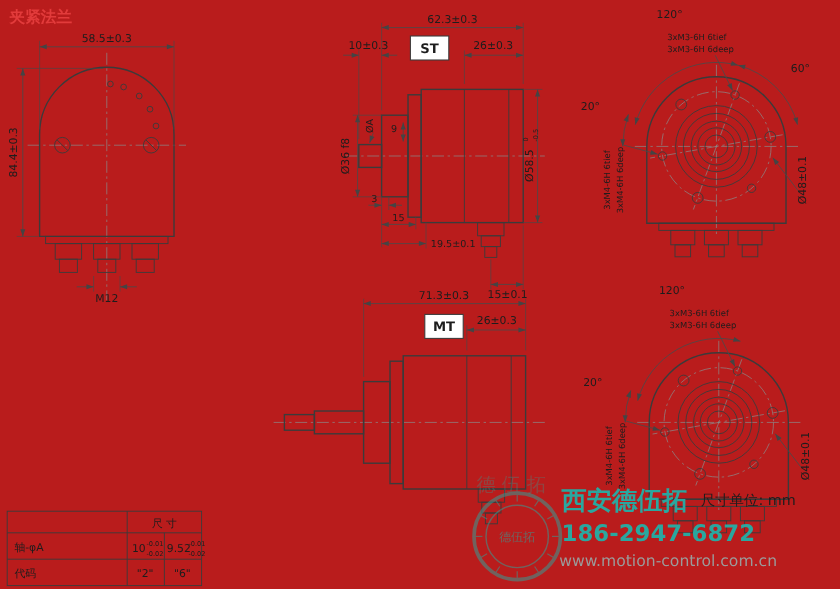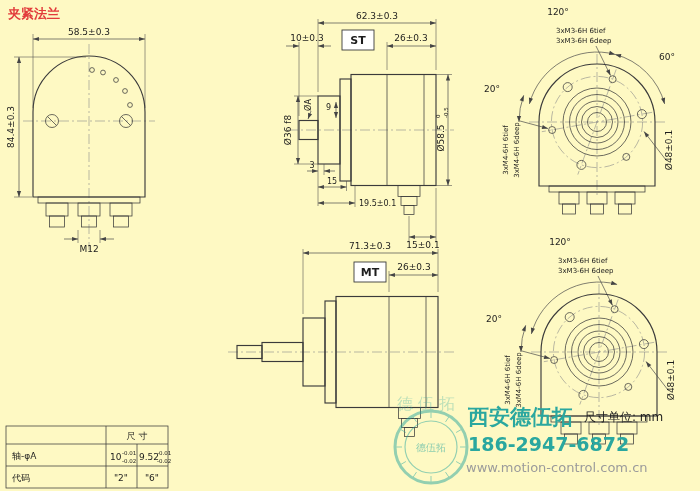--- a/index.html
+++ b/index.html
@@ -1,17 +1,17 @@
 <!DOCTYPE html>
 <html><head>
 <meta charset="utf-8">
 <style>
   *{box-sizing:border-box}
   html,body{margin:0;padding:0;background:#e9e9e9}
-  .page{position:relative;width:700px;height:491px;background:#fef9c3;margin:0 auto;overflow:hidden;
+  .page{position:relative;width:700px;height:491px;background:#b91c1c;margin:0 auto;overflow:hidden;
         font-family:"DejaVu Sans","Liberation Sans",sans-serif}
   svg{display:block}
   svg text{fill:#1d1d1d;font-family:"DejaVu Sans","Liberation Sans",sans-serif}
   .ol {fill:none;stroke:#3b3b3b;stroke-width:1.15}
   .ol2{fill:none;stroke:#3b3b3b;stroke-width:0.75}
   .box{fill:#fff;stroke:#3b3b3b;stroke-width:0.9}
   .cl {fill:none;stroke:#8a8a8a;stroke-width:0.6;stroke-dasharray:10 3 2 3}
   .dm {fill:none;stroke:#4a4a4a;stroke-width:0.7}
   .xt {fill:none;stroke:#4a4a4a;stroke-width:0.55}
   .t55{font-size:5.5px}

